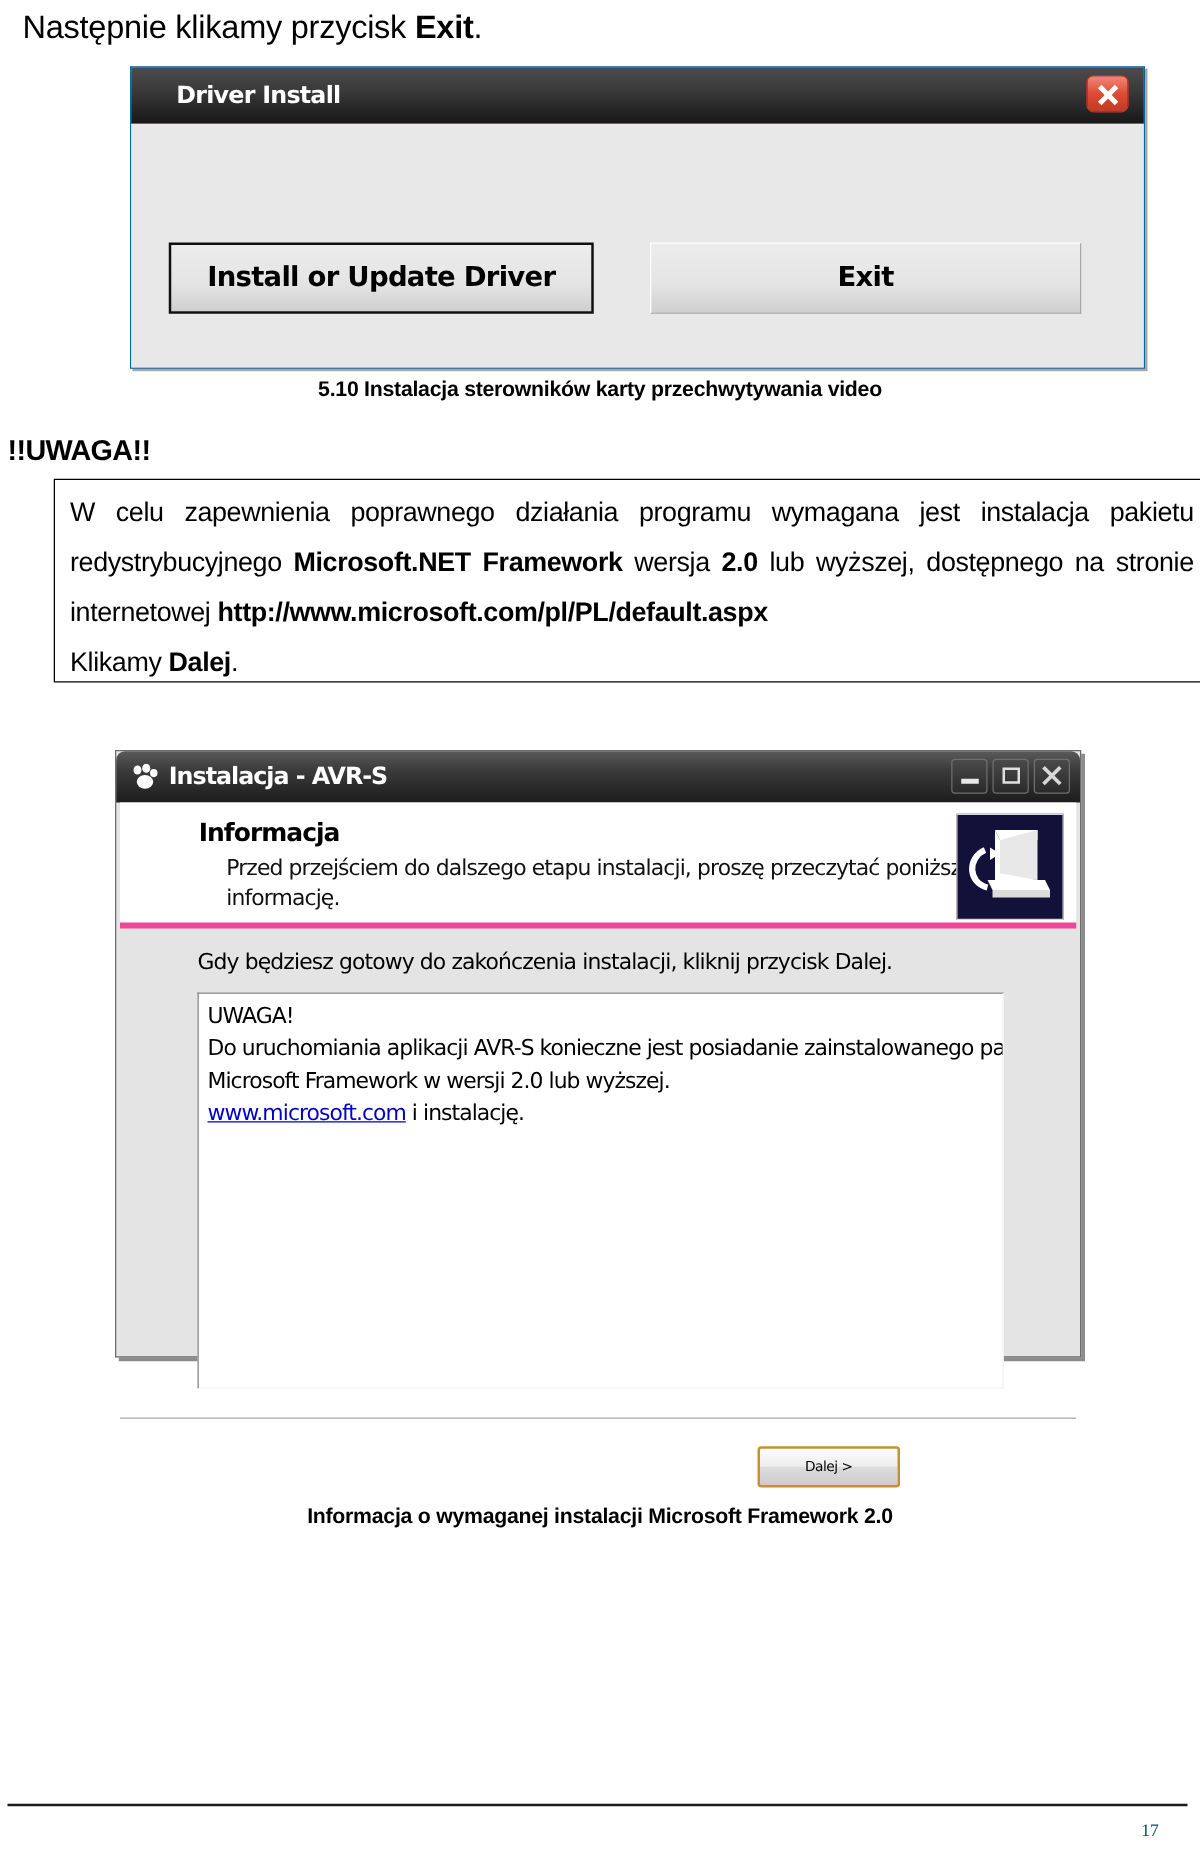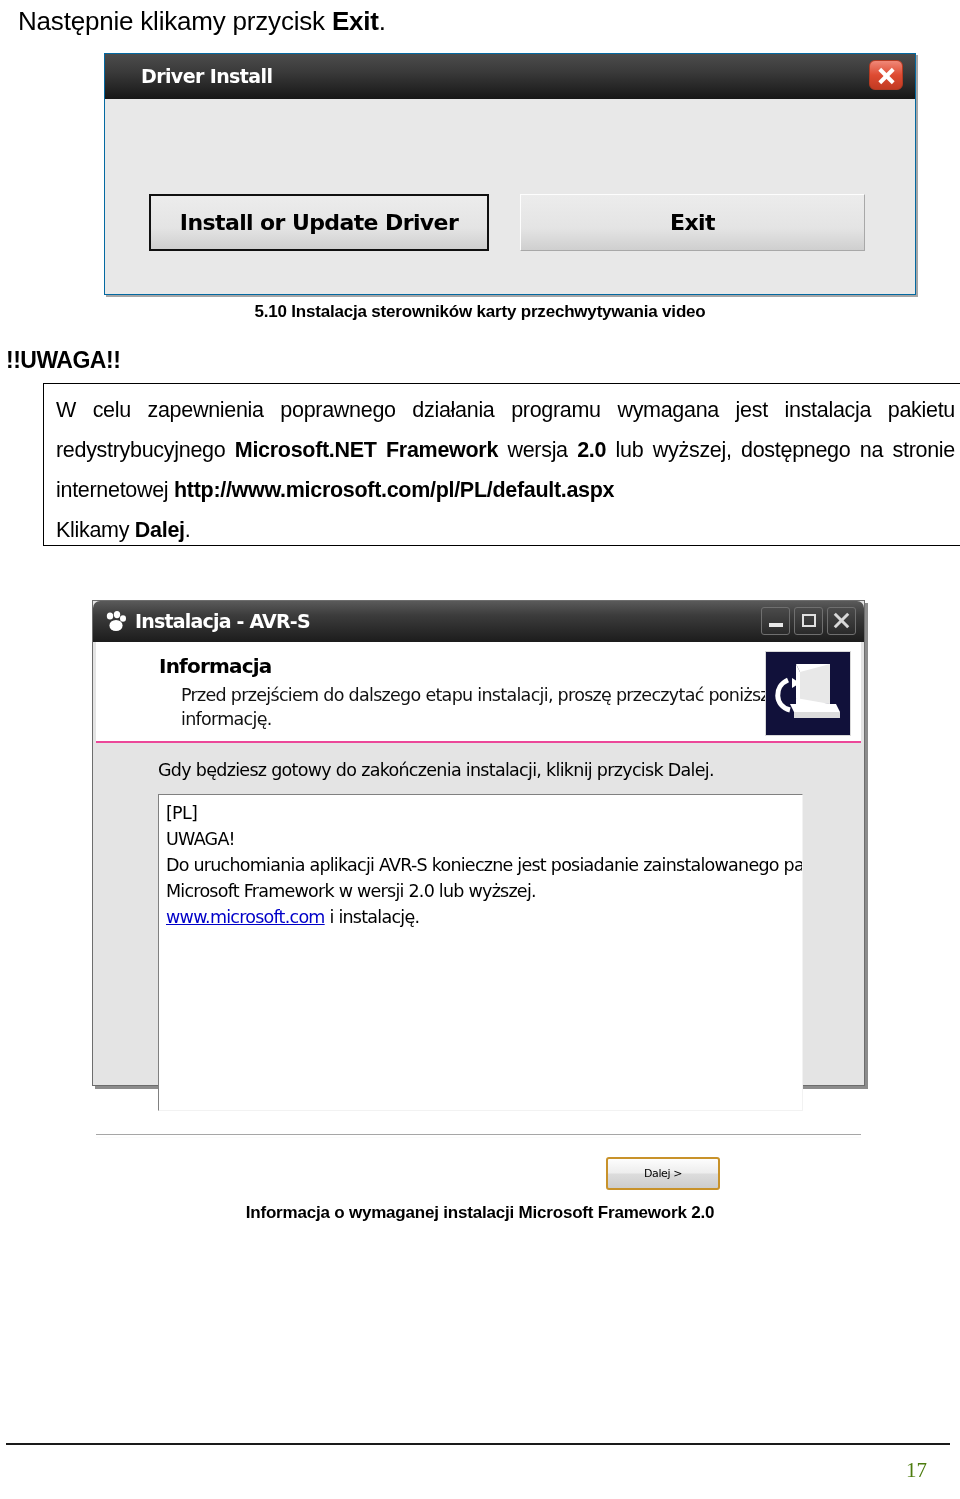--- a/index.html
+++ b/index.html
@@ -97,21 +97,21 @@
     font-size: 22px;
     font-weight: bold;
     letter-spacing: -0.6px;
     color: #000;
     display: flex;
     align-items: center;
     justify-content: center;
     box-sizing: border-box;
   }
   .btn-install {
-    left: 44px;
+    left: 30px;
     width: 340px;
     border: 2px solid #101010;
   }
   .btn-exit {
     left: 415px;
     width: 345px;
     border: 1px solid #b8b8b8;
     border-top-color: #fdfdfd;
     border-left-color: #fdfdfd;
     border-right-color: #a8a8a8;
@@ -241,21 +241,21 @@
   .winbtn .cl2 { transform: rotate(-45deg); }
 
   
   .inst-header {
     position: absolute;
     left: 3px;
     top: 41px;
     right: 3px;
     height: 101px;
     background: #ffffff;
-    border-bottom: 2px solid #ec4899;
+    border-bottom: 5px solid #ec4899;
     box-sizing: border-box;
     padding-left: 16px;
   }
   .inst-h1 {
     position: absolute;
     left: 63px;
     top: 12px;
     font-family: "DejaVu Sans", sans-serif;
     font-size: 20px;
     font-weight: bold;
@@ -362,22 +362,22 @@
     top: 1443px;
     width: 944px;
     height: 0;
     border-top: 2px solid #1a1a1a;
   }
   .page-number {
     position: absolute;
     right: 33px;
     top: 1458px;
     font-family: "Liberation Serif", serif;
-    font-size: 21px;
-    color: #4d7c0f;
+    font-size: 14px;
+    color: #0c4a6e;
   }
 </style>
 </head>
 <body>
 
 <div class="intro-line">
   <span>Następnie klikamy przycisk </span><b>Exit</b><span>.</span>
 </div>
 
 <div class="driver-dialog">
@@ -443,21 +443,20 @@
         <path d="M22 28 C8 34 8 54 24 58" stroke="#ffffff" stroke-width="5" fill="none"></path>
         <path d="M26 26 L34 31 L26 36 Z" fill="#ffffff"></path>
       </svg>
     </div>
   </div>
 
   <div class="inst-body">
     <div class="inst-prompt">Gdy będziesz gotowy do zakończenia instalacji, kliknij przycisk Dalej.</div>
 
     <div class="memo">
-      <div class="memo-line">[PL]</div>
       <div class="memo-line">UWAGA!</div>
       <div class="memo-line">Do uruchomiania aplikacji AVR-S konieczne jest posiadanie zainstalowanego pakietu</div>
       <div class="memo-line">Microsoft Framework w wersji 2.0 lub wyższej.</div>
       <div class="memo-line"><span class="memo-link">www.microsoft.com</span><span> i instalację.</span></div>
     </div>
 
     <div class="inst-sep"></div>
 
     <div class="btn-next">Dalej &gt;</div>
   </div>

